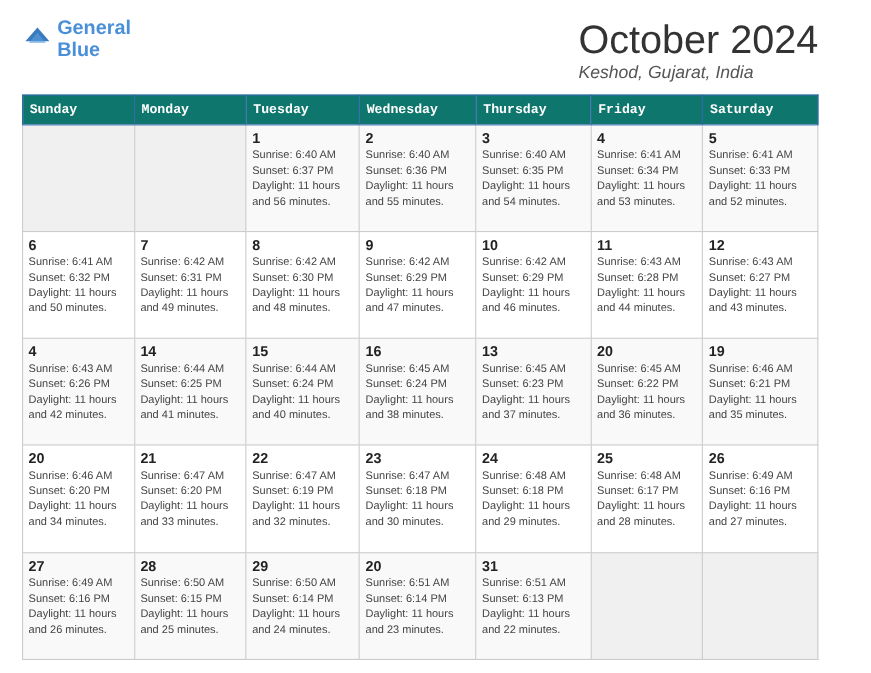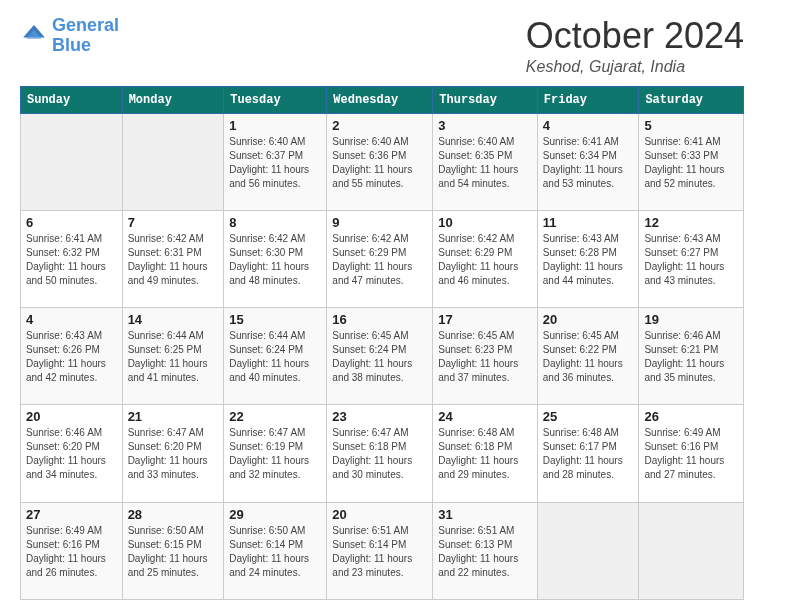--- a/index.html
+++ b/index.html
@@ -201,21 +201,21 @@
           </td>
           <td>
             <span class="day-num">15</span>
             <div class="day-info">Sunrise: 6:44 AM<br>Sunset: 6:24 PM<br>Daylight: 11 hours and 40 minutes.</div>
           </td>
           <td>
             <span class="day-num">16</span>
             <div class="day-info">Sunrise: 6:45 AM<br>Sunset: 6:24 PM<br>Daylight: 11 hours and 38 minutes.</div>
           </td>
           <td>
-            <span class="day-num">17</span>
+            <span class="day-num">13</span>
             <div class="day-info">Sunrise: 6:45 AM<br>Sunset: 6:23 PM<br>Daylight: 11 hours and 37 minutes.</div>
           </td>
           <td>
             <span class="day-num">20</span>
             <div class="day-info">Sunrise: 6:45 AM<br>Sunset: 6:22 PM<br>Daylight: 11 hours and 36 minutes.</div>
           </td>
           <td>
             <span class="day-num">19</span>
             <div class="day-info">Sunrise: 6:46 AM<br>Sunset: 6:21 PM<br>Daylight: 11 hours and 35 minutes.</div>
           </td>

